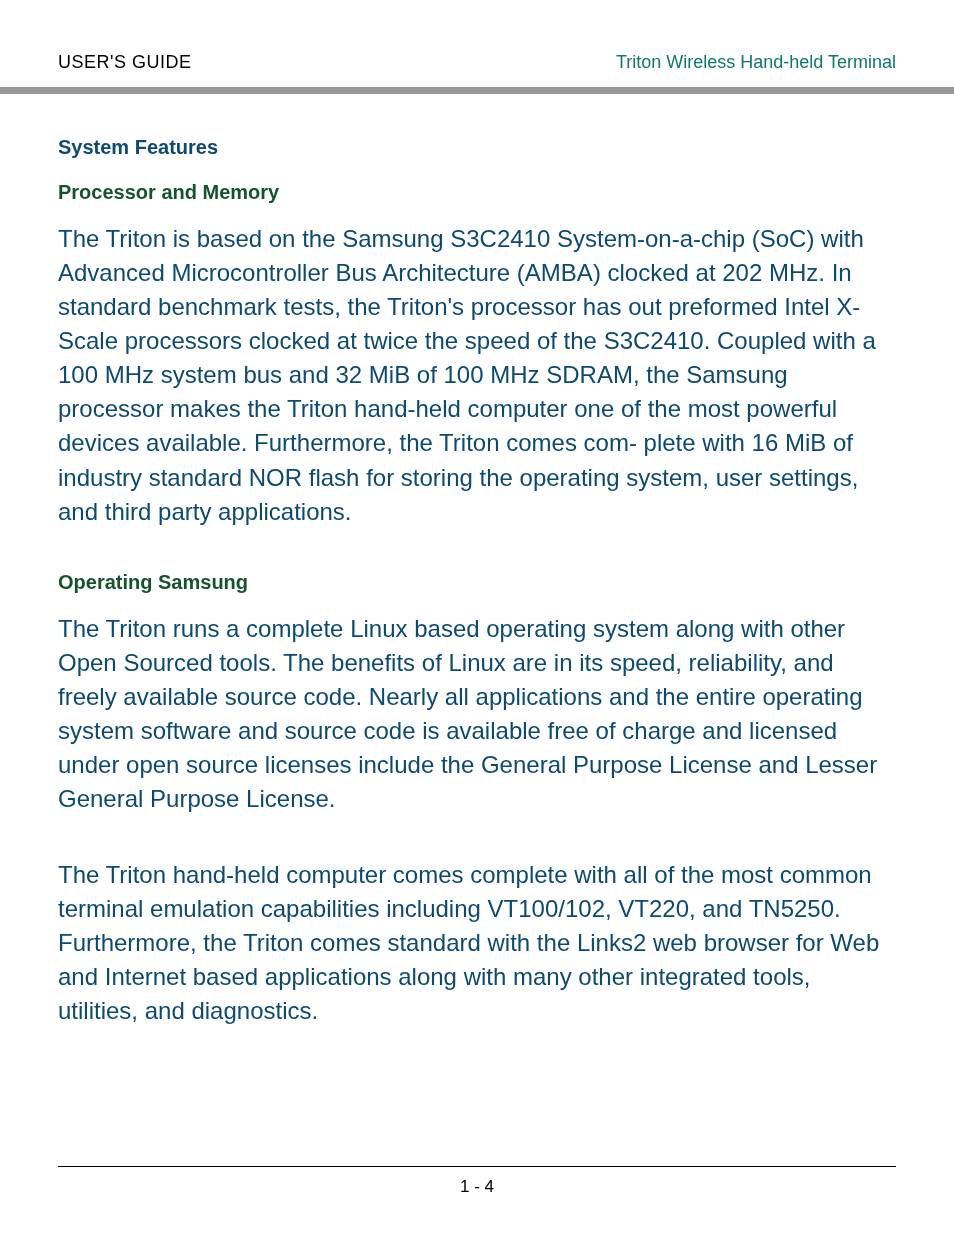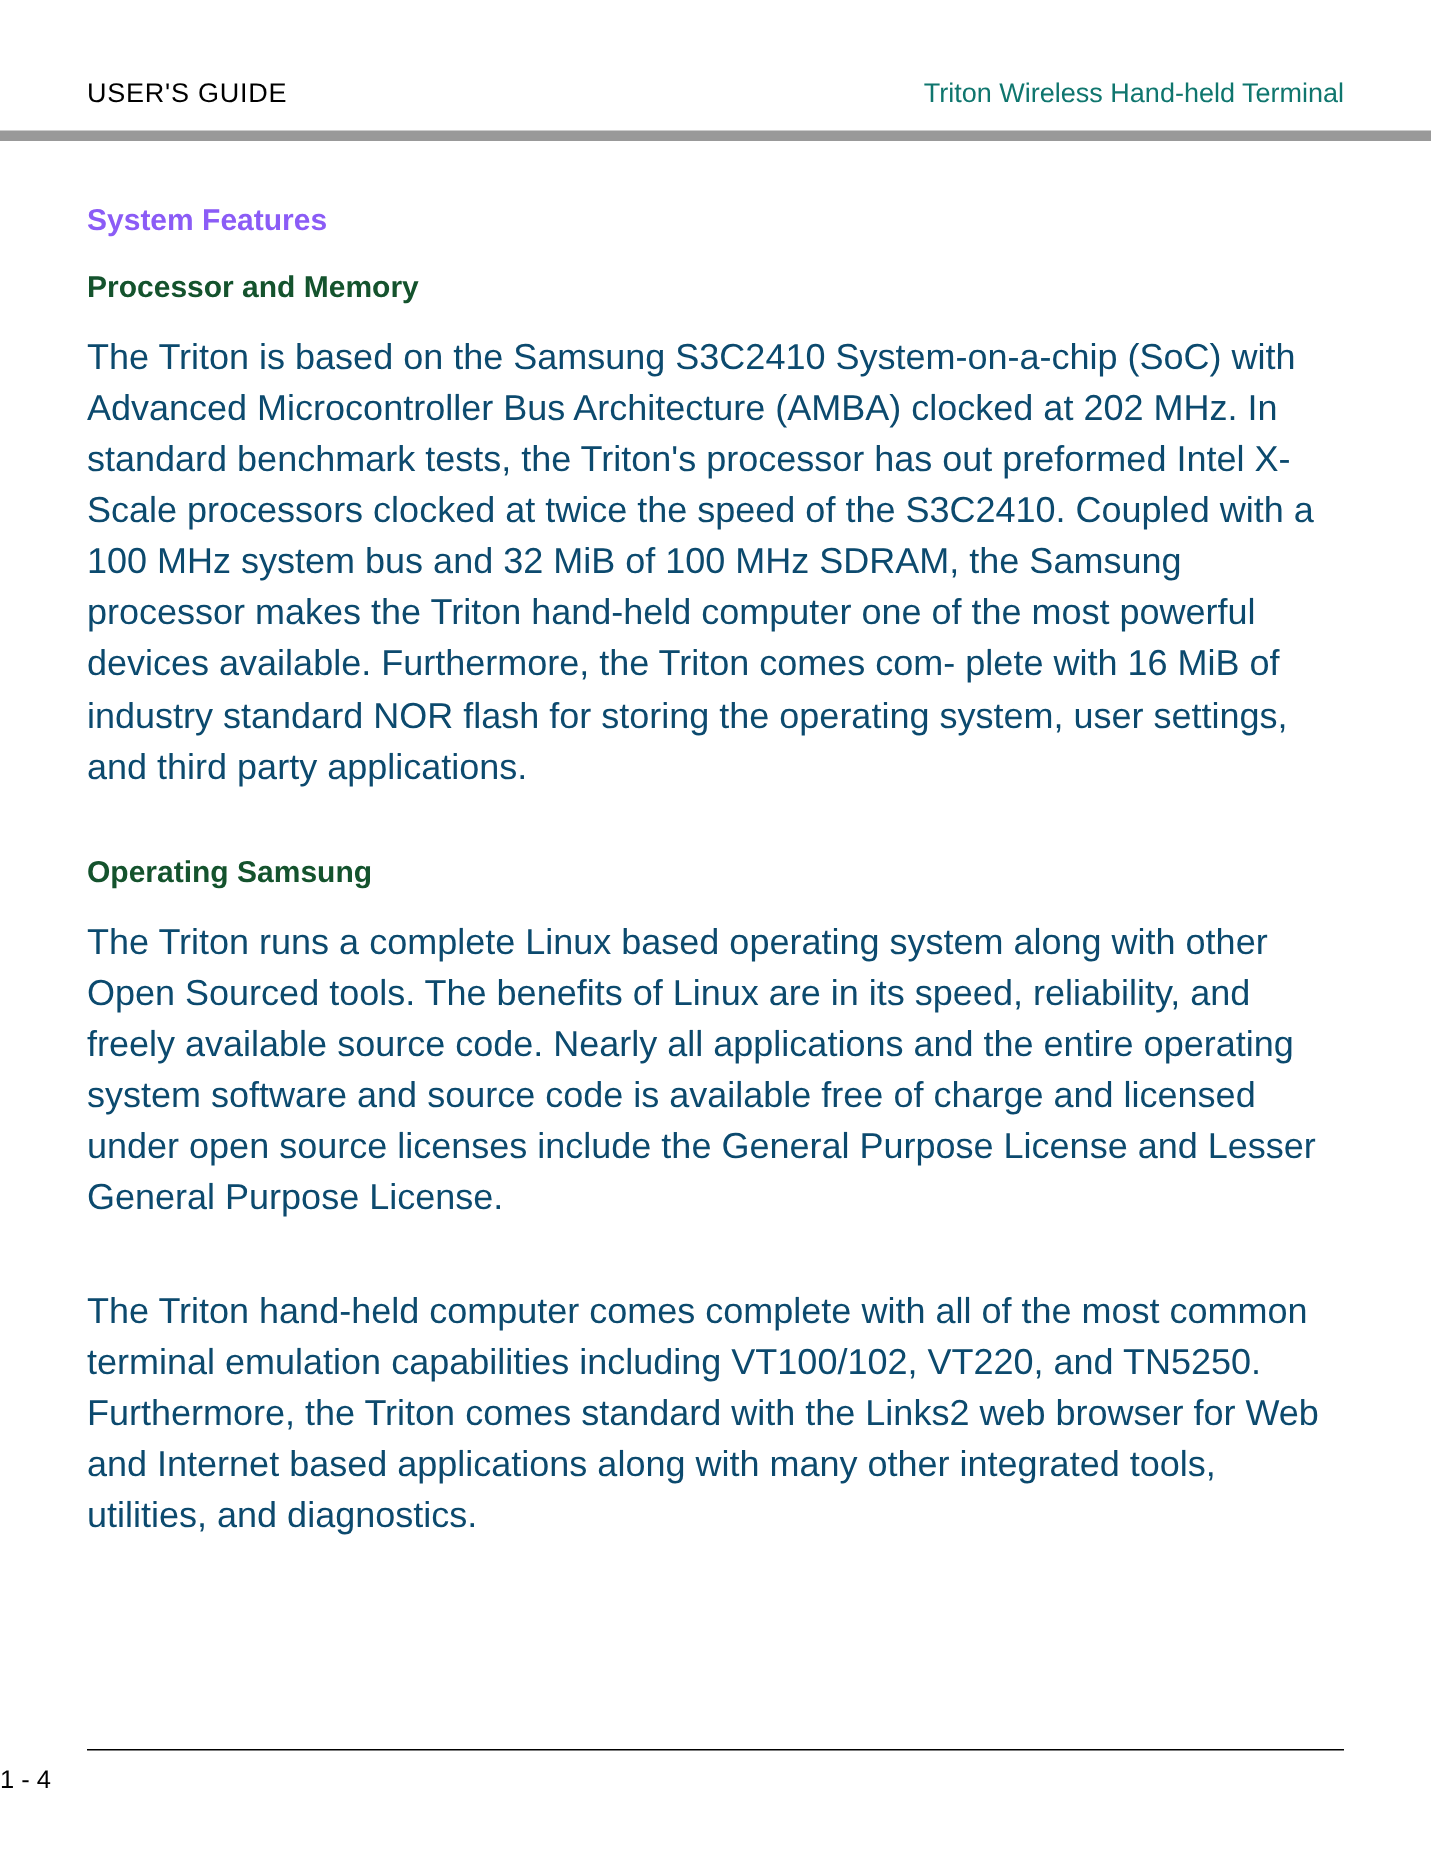--- a/index.html
+++ b/index.html
@@ -30,42 +30,42 @@
     height: 7px;
     background: #999999;
     margin: 0 0 0 0;
   }
   .content {
     padding: 42px 58px 0 58px;
   }
   h1.section-title {
     font-size: 20px;
     font-weight: bold;
-    color: #8b5cf6;
+    color: #0c4a6e;
     margin-bottom: 22px;
   }
   h2.sub-heading {
     font-size: 20px;
     font-weight: bold;
     color: #14532d;
     margin-bottom: 18px;
   }
   p.body {
     font-size: 24px;
     line-height: 1.42;
     color: #0c4a6e;
     margin-bottom: 42px;
     text-align: left;
   }
   .footer {
     position: absolute;
     bottom: 38px;
     left: 0;
     width: 100%;
-    text-align: left;
+    text-align: center;
     font-size: 17px;
     color: #000;
   }
   .footer-rule {
     position: absolute;
     bottom: 68px;
     left: 58px;
     right: 58px;
     height: 1px;
     background: #000;

